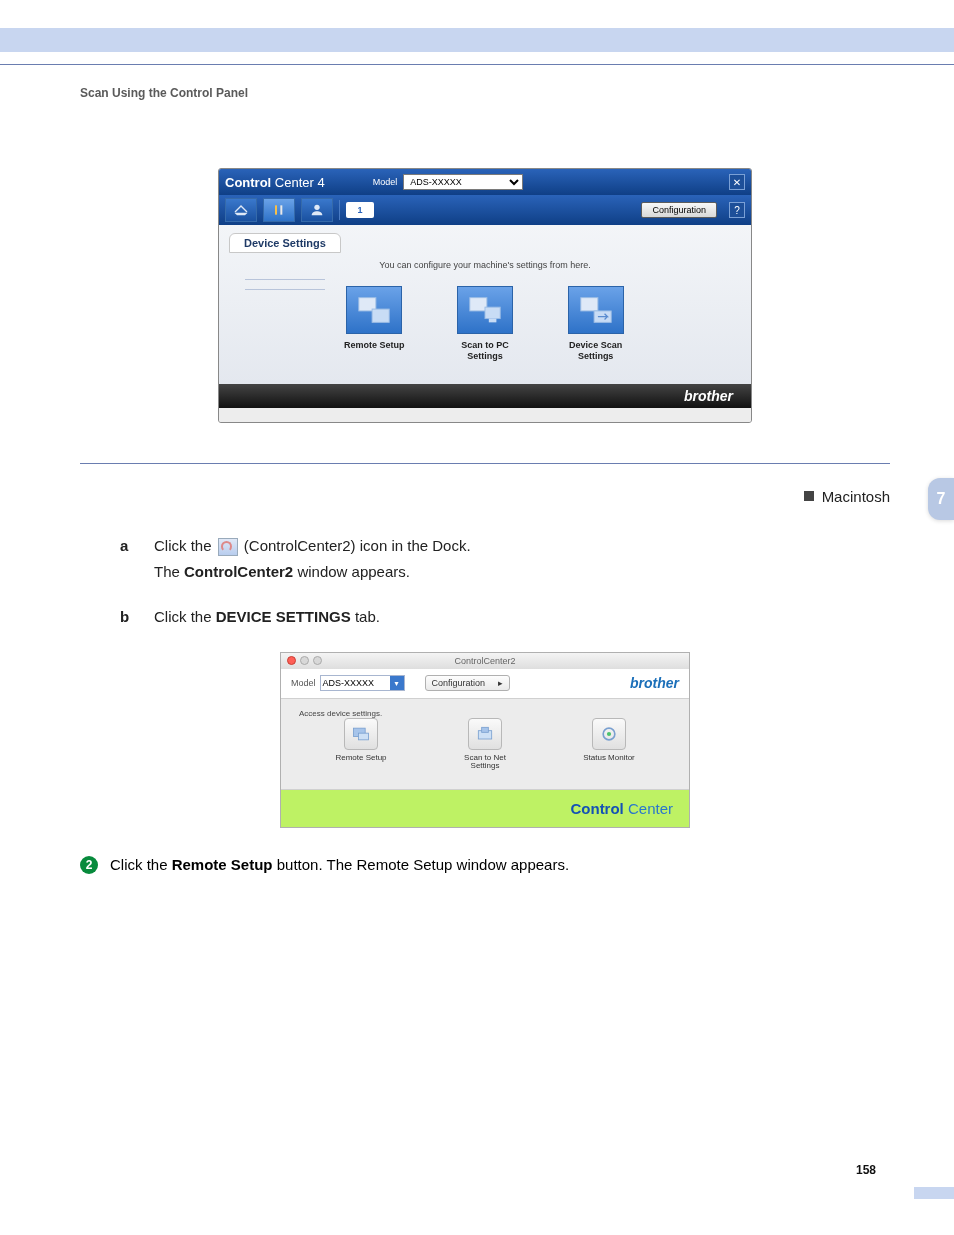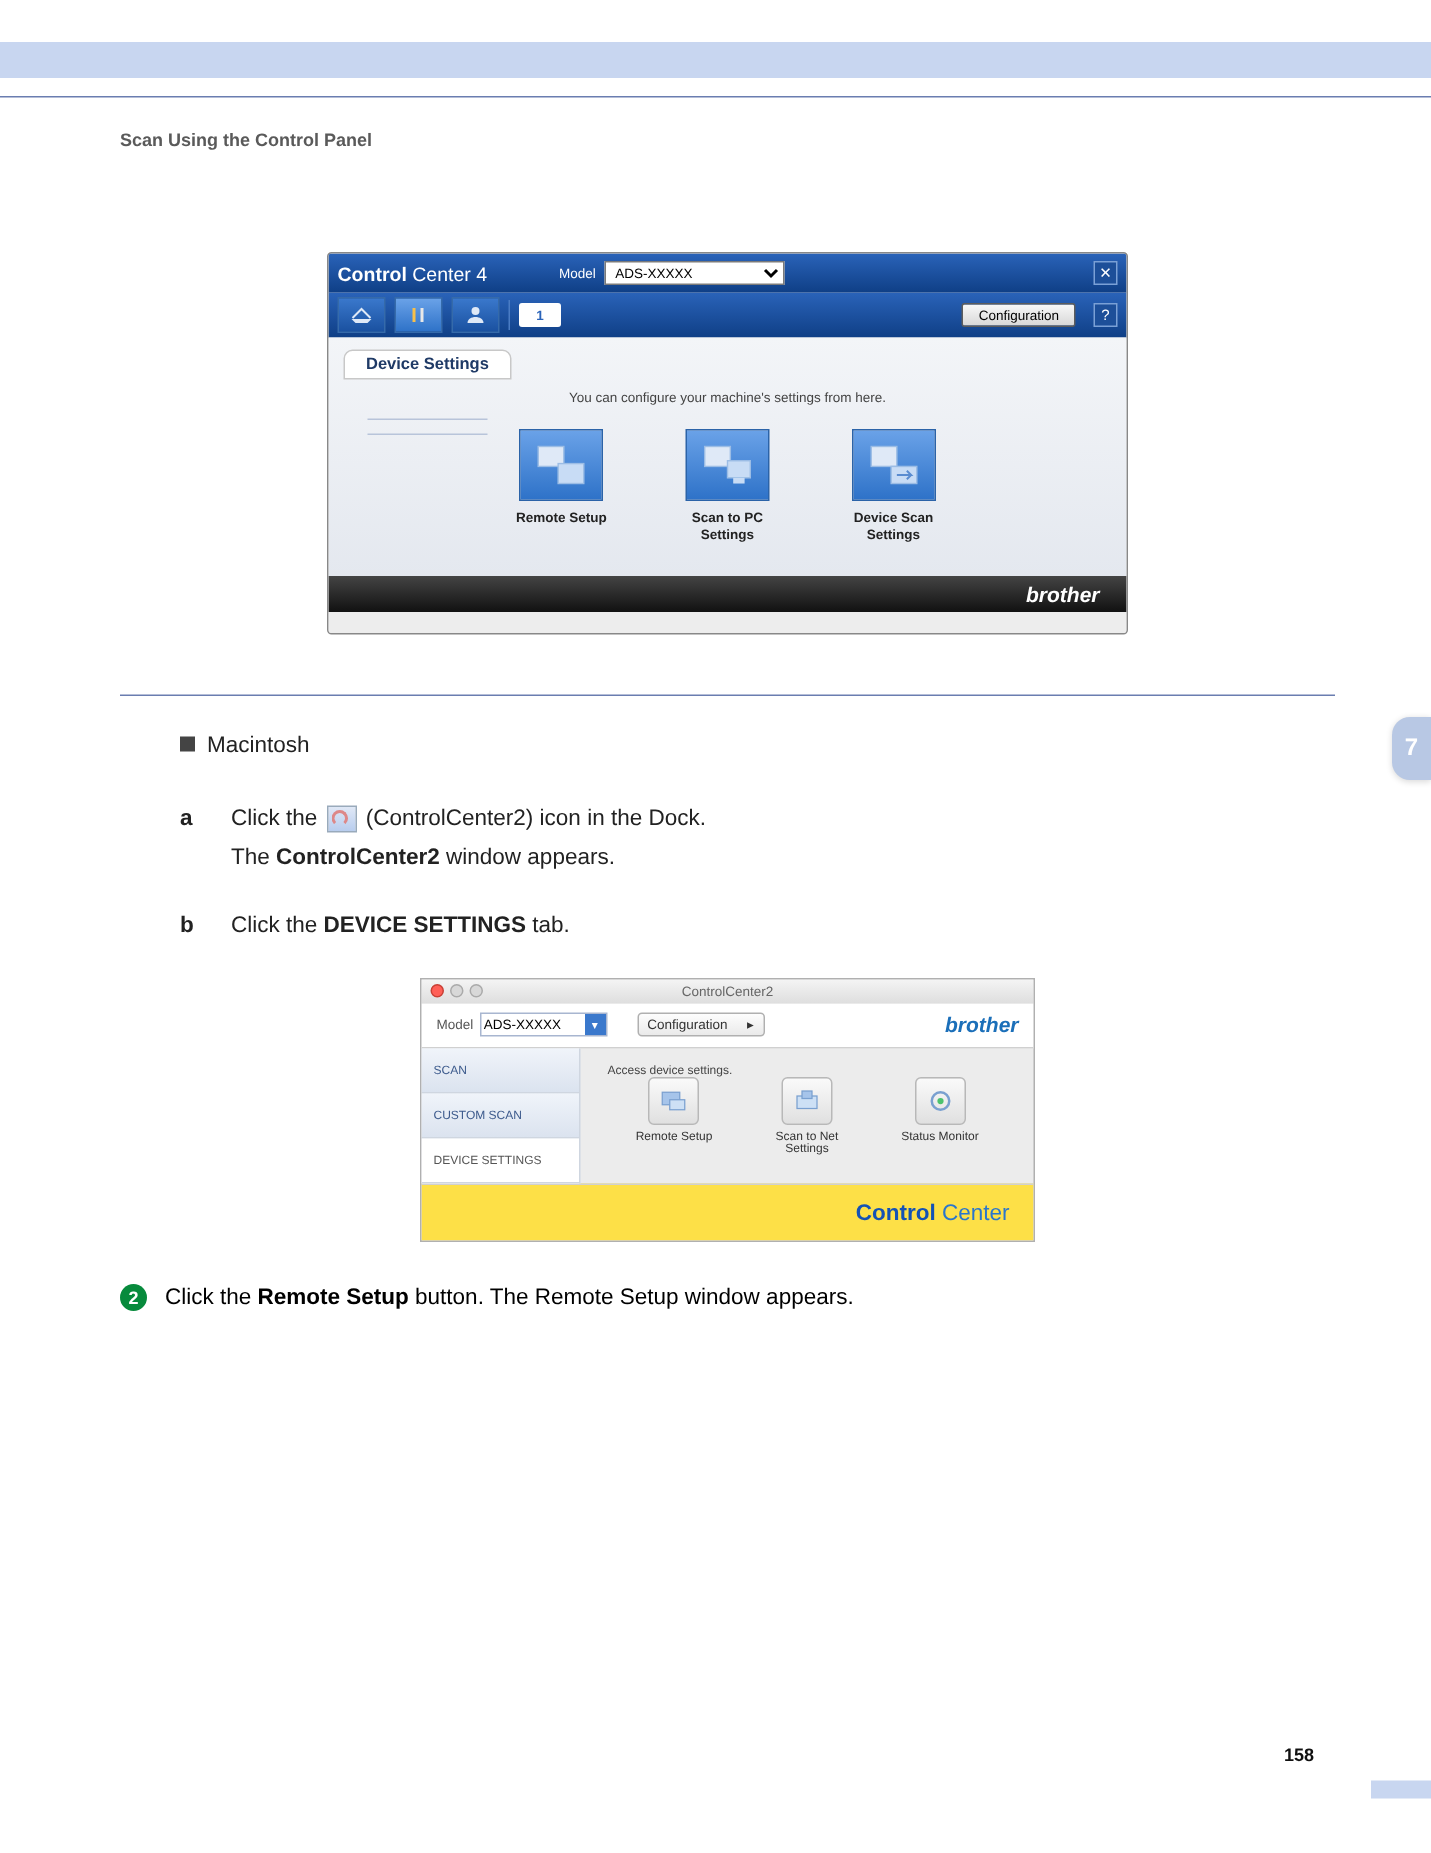--- a/index.html
+++ b/index.html
@@ -147,21 +147,21 @@
   .tile-label { font-size:9px; font-weight:bold; color:#222; line-height:1.2; }
   .cc4-footerbar {
     height:24px; background: linear-gradient(#444,#111);
     display:flex; justify-content:flex-end; align-items:center;
     padding-right:18px;
   }
   .brother-white { color:#fff; font-weight:bold; font-style:italic; font-size:14px; }
   .cc4-bottom-grey { height:14px; background:#ededed; }
 
   .mac-section { margin-top: 20px; padding-left: 40px; color:#222; line-height:1.7; }
-  .mac-bullet { display:flex; align-items:center; }
+  .mac-bullet { display:flex; align-items:center;justify-content:flex-end; }
   .mac-sq { width:10px; height:10px; background:#444; margin-right:8px; }
   .step-a { display:flex; margin-top: 24px; }
   .step-letter { width: 34px; font-weight:bold; }
   .step-body { flex:1; }
   .cc2-icon-inline {
     display:inline-block; width:20px; height:18px; vertical-align:middle;
     background: linear-gradient(#e0e8f6,#b8cdee);
     border:1px solid #9ab; position:relative; margin:0 2px;
   }
   .cc2-icon-inline::before {
@@ -229,21 +229,21 @@
   .cc2-tile { text-align:center; width:80px;}
   .cc2-tile-icon {
     width:34px; height:32px; margin:0 auto 4px;
     background: linear-gradient(#fafafa,#e0e0e0);
     border:1px solid #b8b8b8; border-radius:4px;
     display:flex; align-items:center; justify-content:center;
   }
   .cc2-tile-icon svg { width:20px; height:18px; }
   .cc2-tile-label { font-size:8px; color:#333; line-height:1.1;}
   .cc2-footer {
-    background:#fde047; border-top:1px solid #d0d0d0;
+    background:#bef264; border-top:1px solid #d0d0d0;
     height:38px; display:flex; align-items:center; justify-content:flex-end;
     padding-right:16px;
   }
   .cc2-footer-brand { color:#1452b5; font-weight:bold; font-size:15px; }
   .cc2-footer-brand .thin { font-weight:normal; color:#2a76cc;}
 
   .step2 { display:flex; margin-top: 26px; align-items:flex-start; }
   .num-circle {
     width:18px; height:18px; border-radius:50%; background:#078a3c;
     color:#fff; display:flex; align-items:center; justify-content:center;
@@ -403,25 +403,20 @@
       <div class="cc2-select blue-cap">
         <span>ADS-XXXXX</span>
       </div>
       <div class="cc2-config-btn">
         <span>Configuration</span>
         <span>▸</span>
       </div>
       <span class="brother-blue">brother</span>
     </div>
     <div class="cc2-main">
-      <div class="cc2-sidebar">
-        <div class="cc2-tab-item">SCAN</div>
-        <div class="cc2-tab-item">CUSTOM SCAN</div>
-        <div class="cc2-tab-item plain">DEVICE SETTINGS</div>
-      </div>
       <div class="cc2-content">
         <div class="cc2-desc">Access device settings.</div>
         <div class="cc2-tiles">
           <div class="cc2-tile">
             <div class="cc2-tile-icon">
               <svg viewBox="0 0 24 20">
                   <rect x="3" y="3" width="14" height="10" fill="#a6c4ea" stroke="#7aa0d0"></rect>
                   <rect x="9" y="9" width="12" height="8" fill="#cde0f5" stroke="#7aa0d0"></rect>
                 </svg>
             </div>

